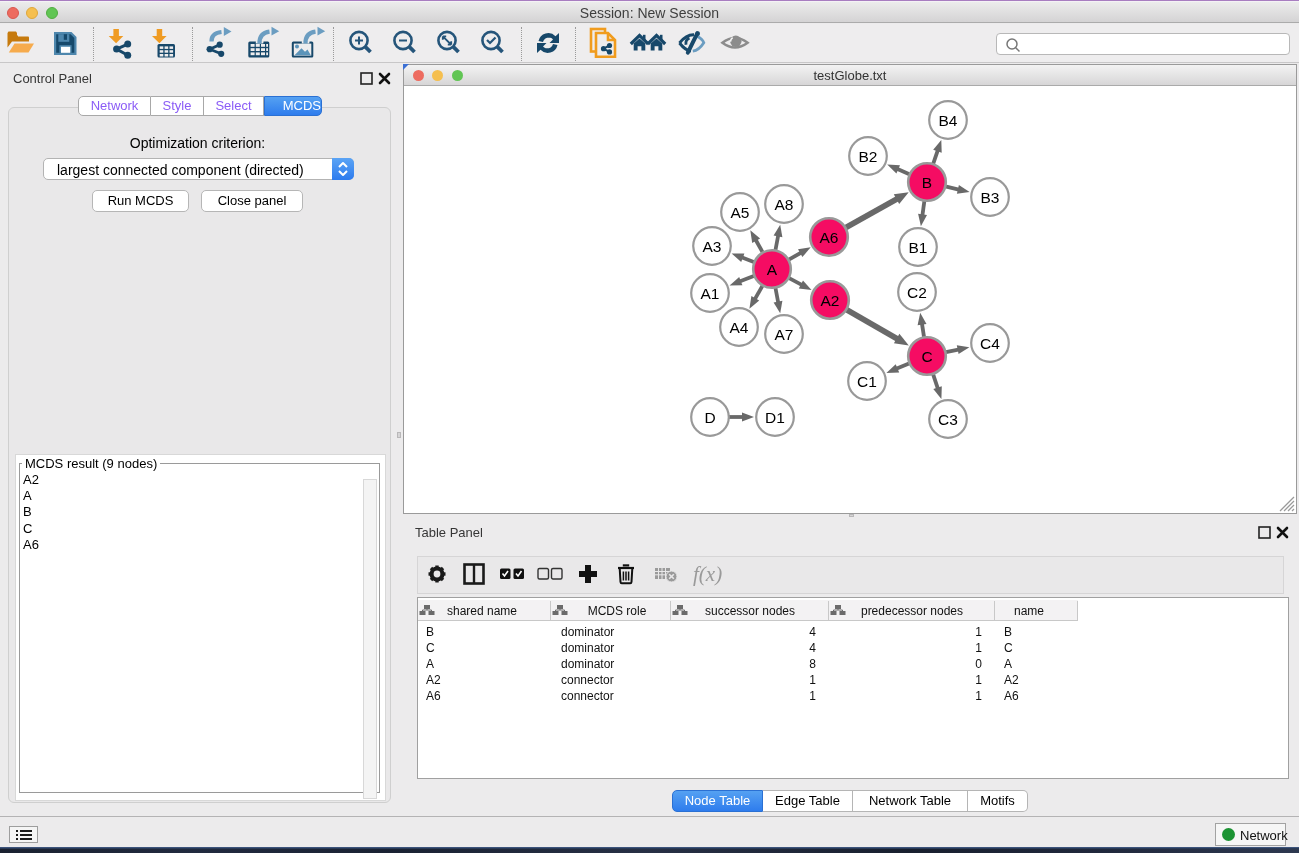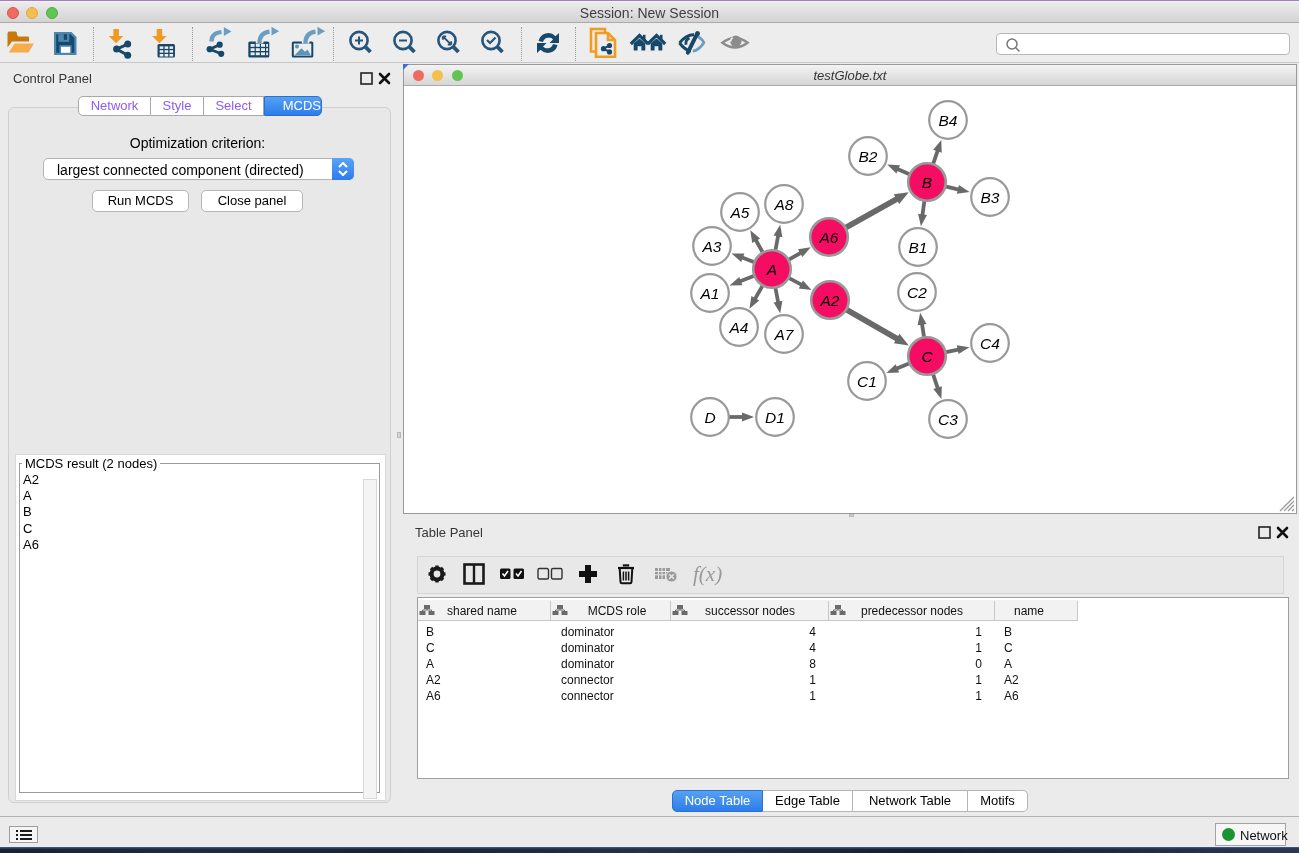--- a/index.html
+++ b/index.html
@@ -18,21 +18,21 @@
 .sep { position:absolute; top:3px; height:34px; width:0; border-left:1px dotted #9a9a9a; }
 #searchbox { position:absolute; left:996px; top:9px; width:294px; height:22px; background:#fff; border:1px solid #b8b8b8; border-radius:4px; }
 
 
 #cp { left:0; top:64px; width:395px; height:752px; background:#ecebec; }
 #cp-title { position:absolute; left:13px; top:7px; font-size:13px; color:#363636; }
 #cp-panel { position:absolute; left:8px; top:43px; width:383px; height:696px; background:#e9e8e9; border:1px solid #cfcfcf; border-radius:6px; }
 .tabbtn { position:absolute; top:32px; height:20px; border:1px solid #a8a8a8; background:#fff; font-size:13px; color:#8b5cf6; text-align:center; line-height:18px; }
 
 #mdi { left:395px; top:64px; width:904px; height:454px; background:#ecebec; }
-#gwin { position:absolute; left:8px; top:0px; width:894px; height:450px; border:1px solid #9a9a9a; background:#fff;font-style:italic; }
+#gwin { position:absolute; left:8px; top:0px; width:894px; height:450px; border:1px solid #9a9a9a; background:#fff; }
 #gtitle { position:absolute; left:0; top:0; width:100%; height:21px; background:linear-gradient(#f3f3f3,#d7d6d7); border-bottom:1px solid #aaa; }
 .glight { position:absolute; top:5px; width:11px; height:11px; border-radius:50%; }
 #gtext { position:absolute; top:3px; width:100%; text-align:center; font-size:13px; color:#333; }
 
 
 #tp { left:395px; top:518px; width:904px; height:298px; background:#ecebec; }
 #tp-title { position:absolute; left:20px; top:7px; font-size:13px; color:#363636; }
 #tp-toolbar { position:absolute; left:22px; top:38px; width:867px; height:38px; background:#e9e8e9; border:1px solid #d6d5d6; }
 #tp-table { position:absolute; left:22px; top:79px; width:872px; height:182px; background:#fff; border:1px solid #a0a0a0; font-size:12px; }
 
@@ -240,21 +240,21 @@
           <path d="M7 9 L11 5 L15 9" fill="none" stroke="#fff" stroke-width="2" stroke-linejoin="round"></path>
           <path d="M7 13 L11 17 L15 13" fill="none" stroke="#fff" stroke-width="2" stroke-linejoin="round"></path>
         </svg>
      </div>
   </div>
   <div class="abs" style="left:92px;top:126px;width:97px;height:22px;background:#fff;border:1px solid #b6b6b6;border-radius:5px;text-align:center;line-height:20px;font-size:13px;">Run MCDS</div>
   <div class="abs" style="left:201px;top:126px;width:102px;height:22px;background:#fff;border:1px solid #b6b6b6;border-radius:5px;text-align:center;line-height:20px;font-size:13px;">Close panel</div>
 
   <div class="abs" style="left:15px;top:390px;width:371px;height:347px;background:#fff;border:1px solid #d8d8d8;"></div>
   <fieldset class="abs" style="left:19px;top:392px;width:361px;height:337px;border:1px solid #9a9a9a;background:#fff;padding:0;">
-    <legend style="font-size:13px;padding:0 3px;margin-left:2px;">MCDS result (2 nodes)</legend>
+    <legend style="font-size:13px;padding:0 3px;margin-left:2px;">MCDS result (9 nodes)</legend>
     <div style="font-size:13px;line-height:16.2px;padding-left:3px;padding-top:1px;">A2<br>A<br>B<br>C<br>A6</div>
     <div class="abs" style="right:2px;top:8px;width:14px;height:320px;background:#f4f4f4;border:1px solid #d8d8d8;"></div>
   </fieldset>
 </div>
 
 <div id="mdi" class="abs">
   <div class="abs" style="left:8px;top:0;width:0;height:0;border-left:6px solid #3b6fd4;border-bottom:6px solid transparent;z-index:5;"></div>
   <div class="abs" style="left:2px;top:368px;width:4px;height:6px;background:#d6d5d6;border:1px solid #b9b8b9;"></div>
   <div class="abs" style="left:454px;top:450px;width:5px;height:3px;background:#d6d5d6;border:1px solid #b9b8b9;"></div>
   <div id="gwin">

